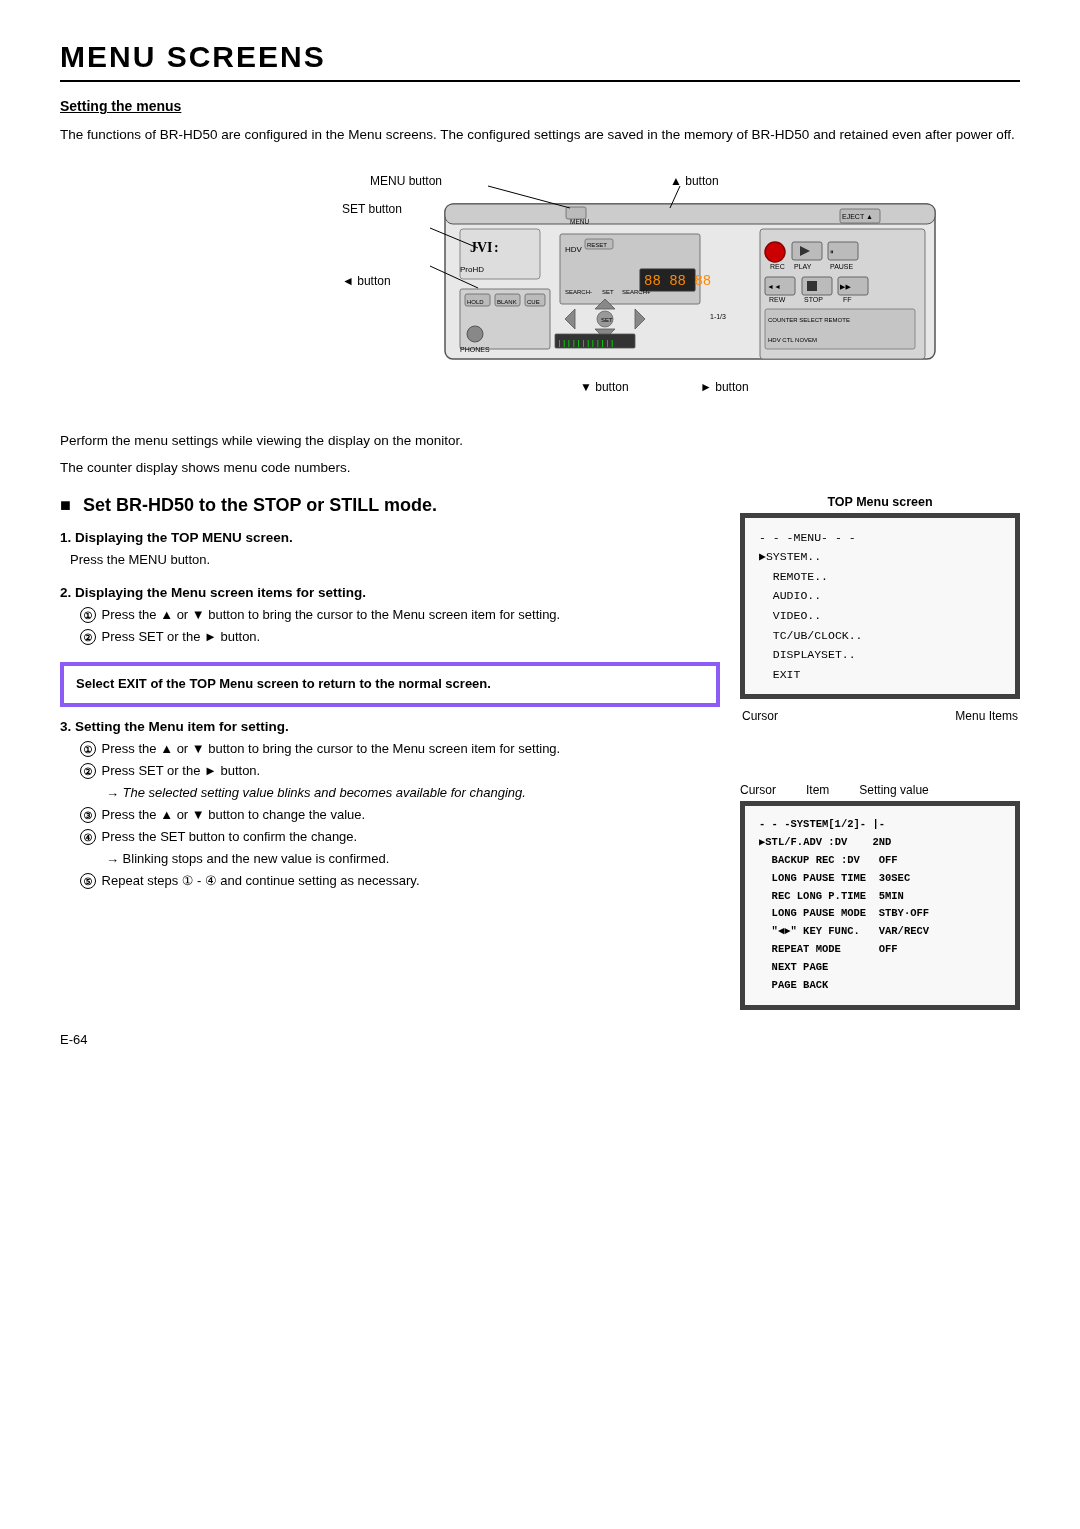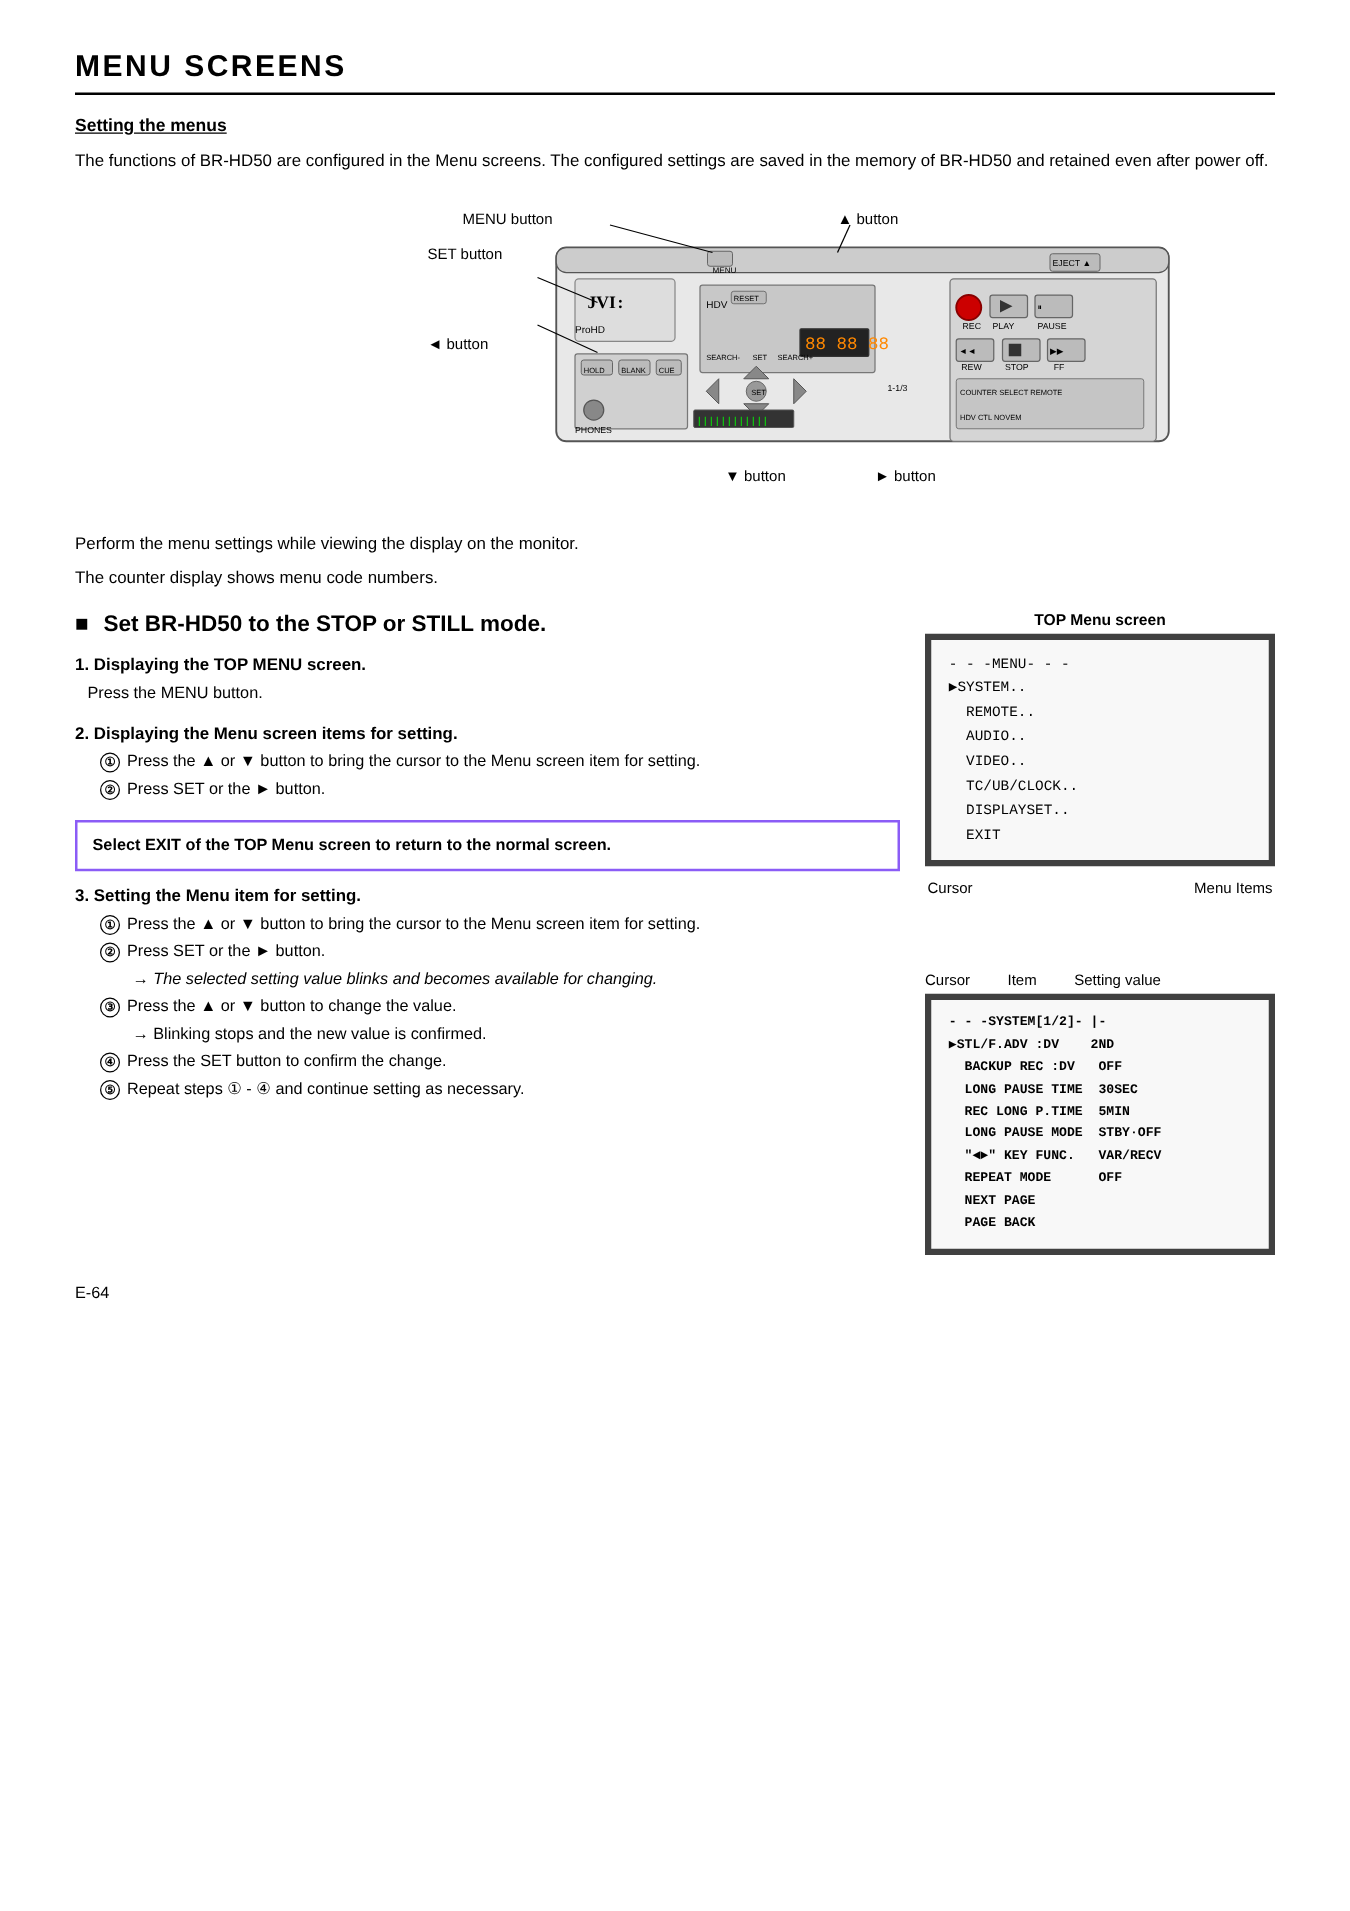--- a/index.html
+++ b/index.html
@@ -8,21 +8,21 @@
       font-family: Arial, Helvetica, sans-serif;
       font-size: 14px;
       color: #000;
       width: 1080px;
       min-height: 1529px;
       padding: 40px 60px;
     }
 
     
     .page-title {
-      font-size: 24px;
+      font-size: 30px;
       font-weight: 900;
       letter-spacing: 2px;
       border-bottom: 2px solid #000;
       padding-bottom: 6px;
       margin-bottom: 16px;
       font-family: Arial Black, Arial, sans-serif;
     }
 
     .section-heading {
       font-size: 14px;
@@ -81,21 +81,21 @@
       margin-bottom: 4px;
     }
 
     .step-body {
       font-size: 13px;
       line-height: 1.7;
       padding-left: 10px;
     }
 
     .select-box {
-      border: 2px solid #8b5cf6;
+      border: 4px solid #8b5cf6;
       padding: 8px 12px;
       font-size: 13px;
       font-weight: 700;
       margin: 12px 0;
       line-height: 1.6;
     }
 
     
     .menu-screen-box {
       border: 5px solid #404040;
@@ -340,26 +340,26 @@
           <span class="circled">②</span>
           Press SET or the <span class="triangle-right"></span> button.
         </div>
         <div style="margin-left:36px; line-height:1.7; font-size:13px;font-style:italic;">
           → The selected setting value blinks and becomes available for changing.
         </div>
         <div style="margin-left:10px; line-height:1.7; font-size:13px;">
           <span class="circled">③</span>
           Press the <span class="triangle-up"></span> or <span class="triangle-down"></span> button to change the value.
         </div>
+        <div style="margin-left:10px; line-height:1.7; font-size:13px;">
+          <span class="circled">④</span>
+          Press the SET button to confirm the change.
+        </div>
         <div style="margin-left:36px; line-height:1.7; font-size:13px;">
           → Blinking stops and the new value is confirmed.
-        </div>
-        <div style="margin-left:10px; line-height:1.7; font-size:13px;">
-          <span class="circled">④</span>
-          Press the SET button to confirm the change.
         </div>
         <div style="margin-left:10px; line-height:1.7; font-size:13px;">
           <span class="circled">⑤</span>
           Repeat steps ① - ④ and continue setting as necessary.
         </div>
       </div>
     </div>
 
   </div>
 

